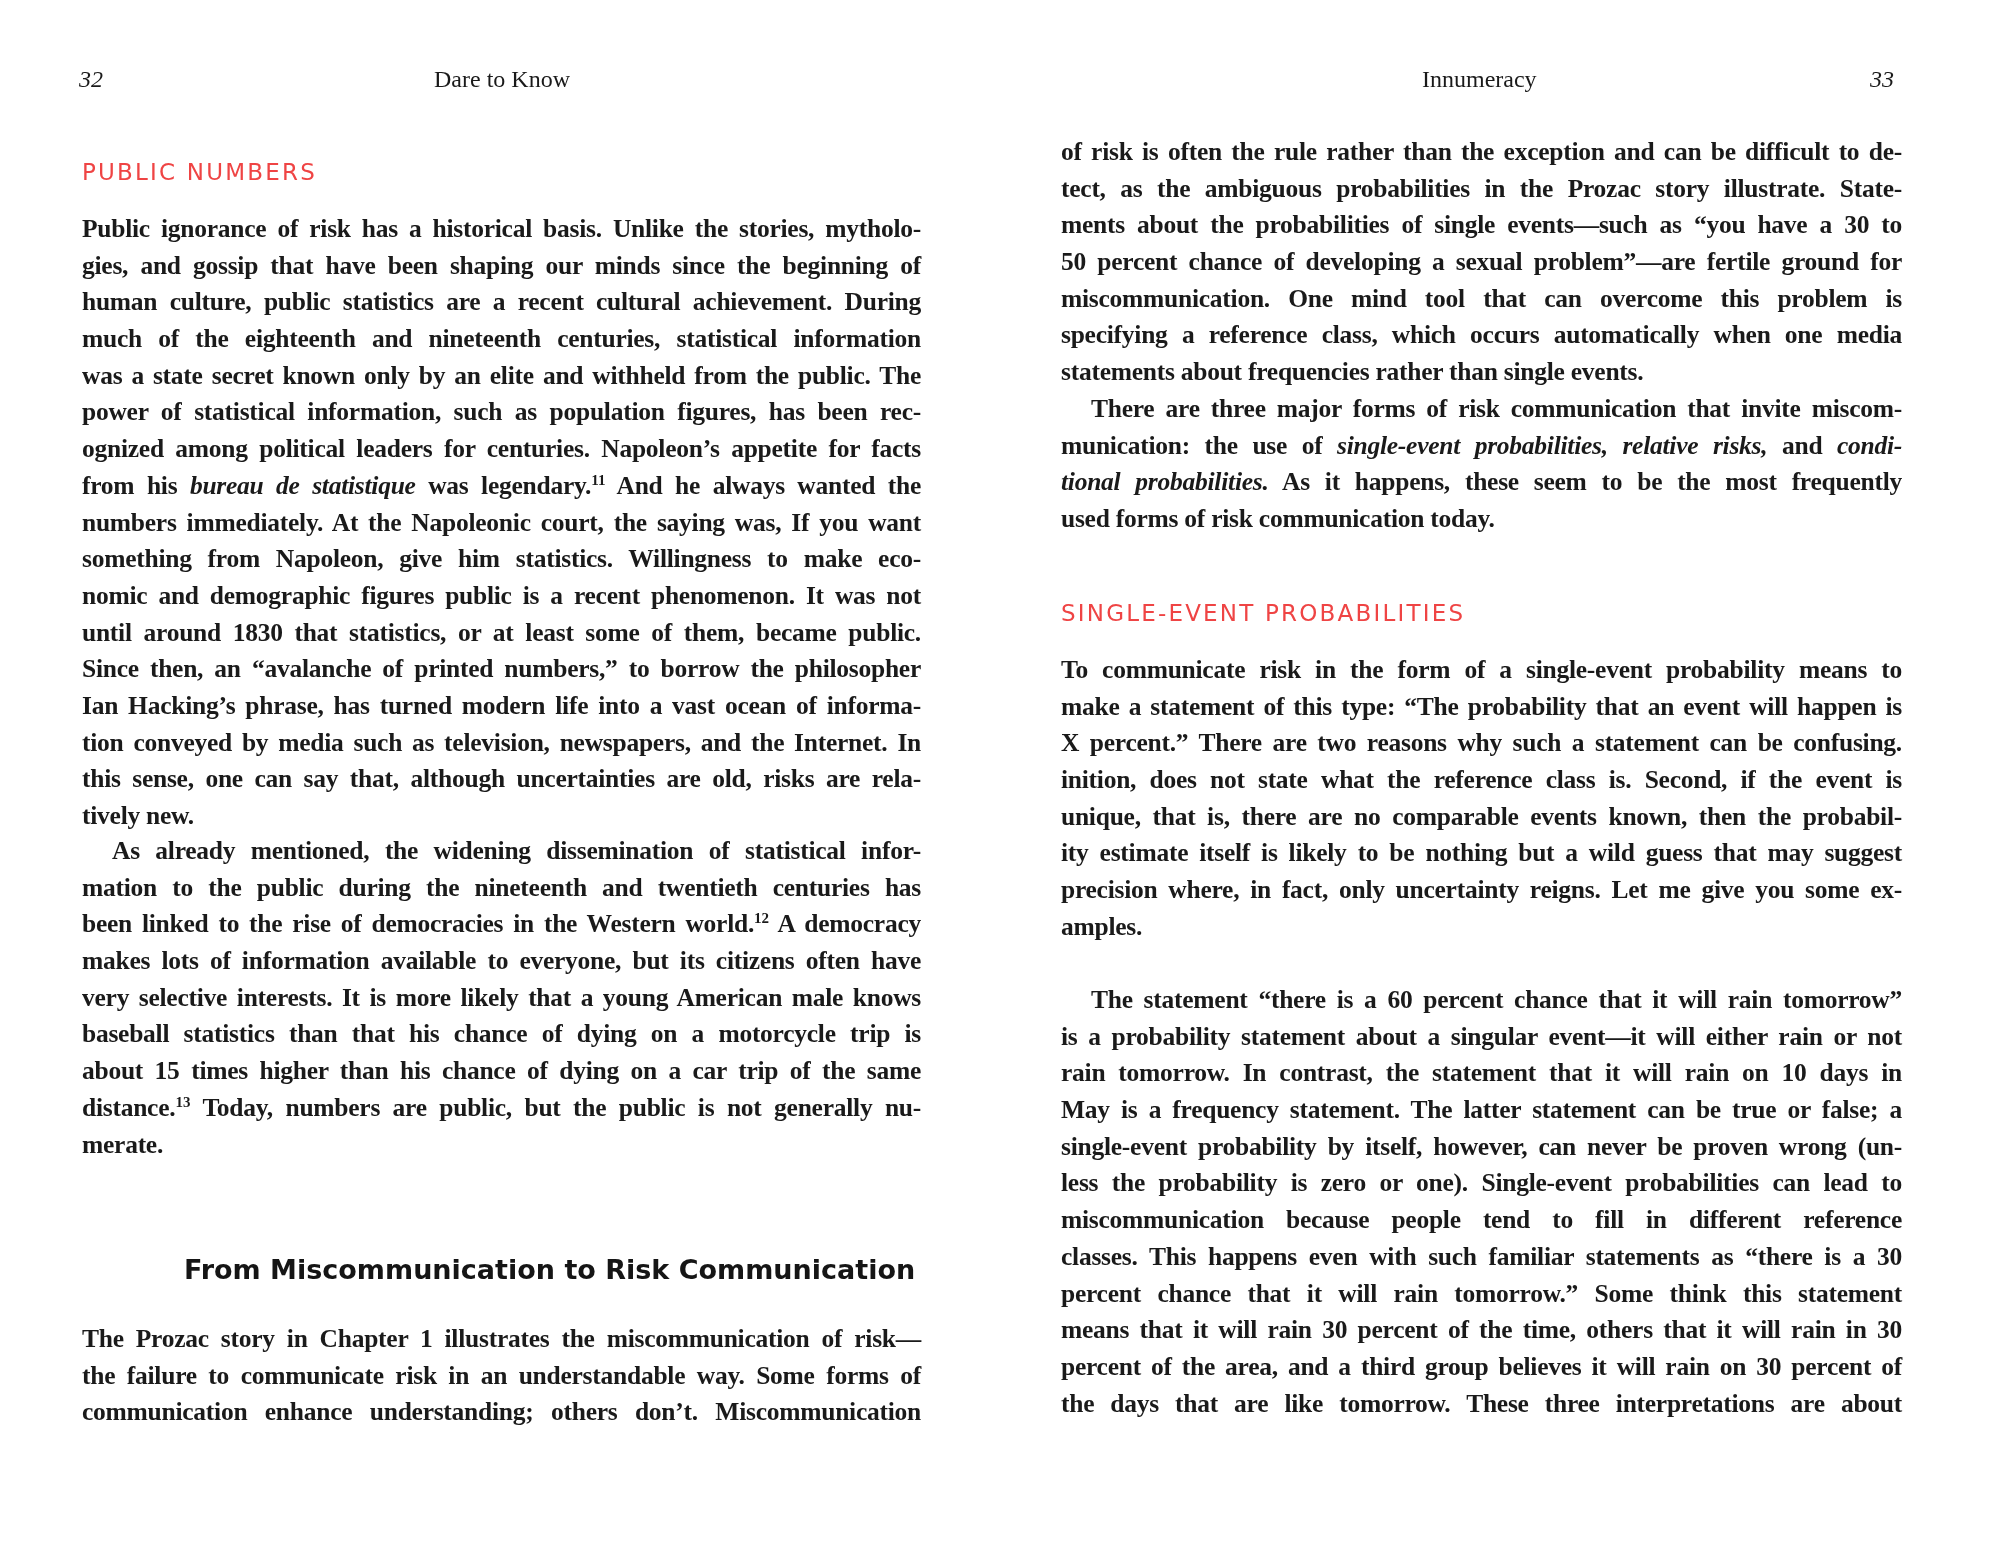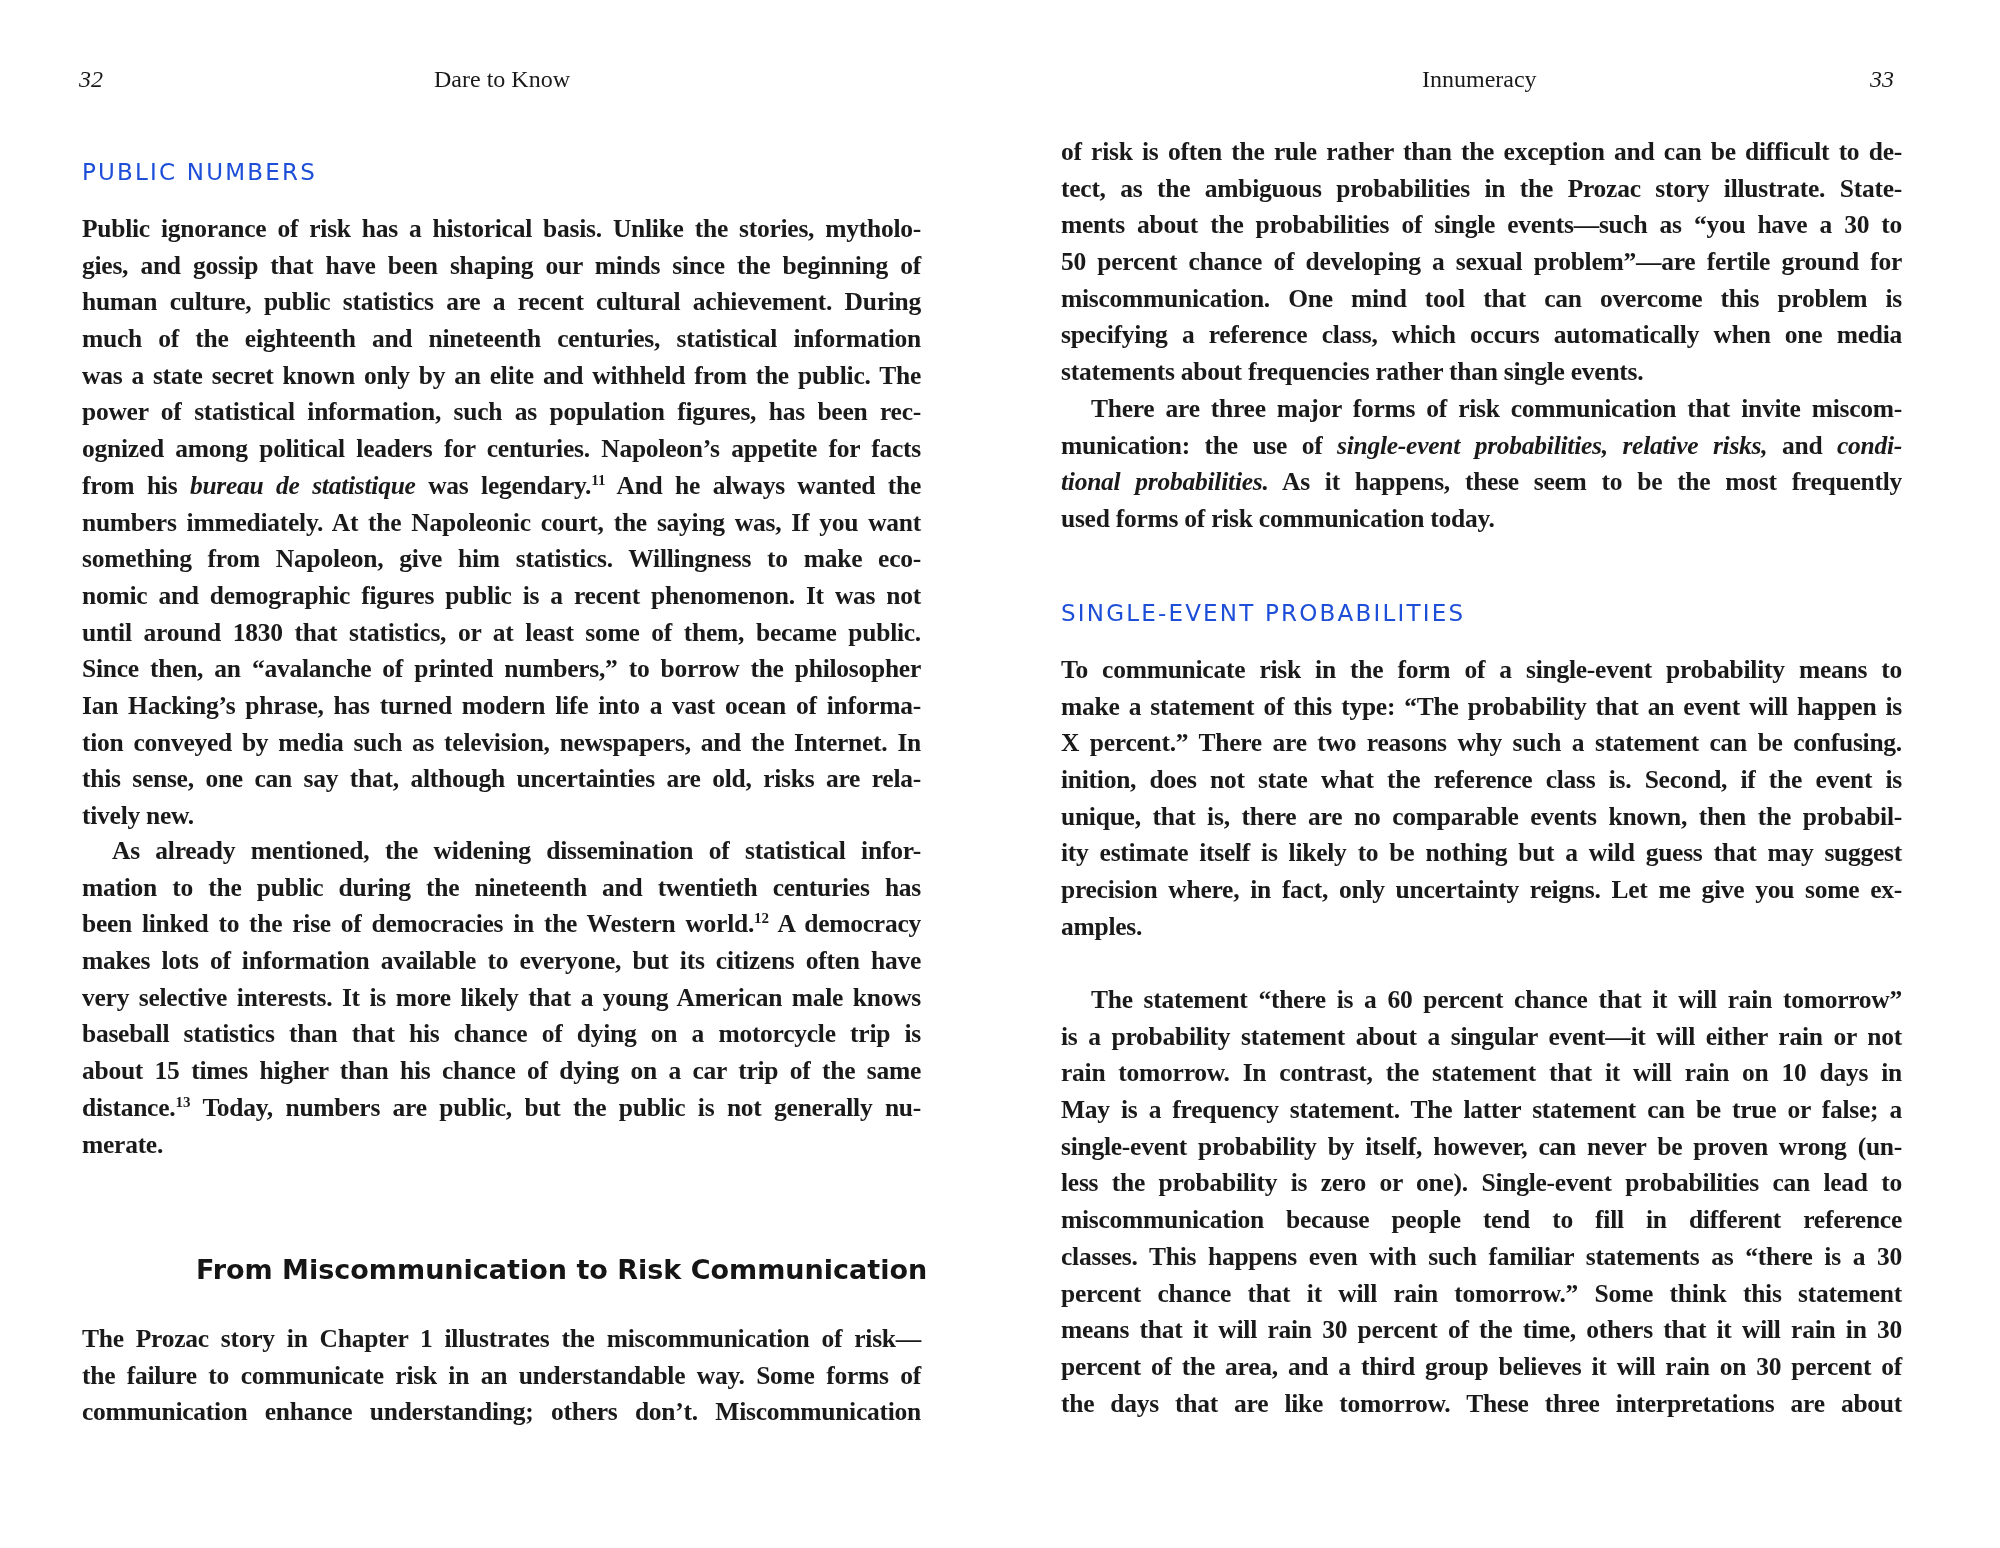--- a/index.html
+++ b/index.html
@@ -67,21 +67,21 @@
       letter-spacing: 0;
     }
 
     .section-head {
       position: absolute;
       font-family: "DejaVu Sans", "Liberation Sans", sans-serif;
       font-size: 23px;
       letter-spacing: 2.2px;
       line-height: 28px;
       white-space: nowrap;
-      color: #1d4ed8;
+      color: #ef4444;
     }
     .chapter-subhead {
       position: absolute;
       font-family: "DejaVu Sans", "Liberation Sans", sans-serif;
       font-weight: bold;
       font-size: 27px;
       line-height: 34px;
       white-space: nowrap;
       color: #151515;
     }
@@ -119,21 +119,21 @@
       <span class="line">mation to the public during the nineteenth and twentieth centuries has</span>
       <span class="line">been linked to the rise of democracies in the Western world.<sup>12</sup> A democracy</span>
       <span class="line">makes lots of information available to everyone, but its citizens often have</span>
       <span class="line">very selective interests. It is more likely that a young American male knows</span>
       <span class="line">baseball statistics than that his chance of dying on a motorcycle trip is</span>
       <span class="line">about 15 times higher than his chance of dying on a car trip of the same</span>
       <span class="line">distance.<sup>13</sup> Today, numbers are public, but the public is not generally nu-</span>
       <span class="line last">merate.</span>
     </div>
 
-  <div class="chapter-subhead" style="left:196px; top:1253px;">From Miscommunication to Risk Communication</div>
+  <div class="chapter-subhead" style="left:184px; top:1253px;">From Miscommunication to Risk Communication</div>
 
   <div class="col" style="top:1321px;">
       <span class="line">The Prozac story in Chapter 1 illustrates the miscommunication of risk—</span>
       <span class="line">the failure to communicate risk in an understandable way. Some forms of</span>
       <span class="line">communication enhance understanding; others don’t. Miscommunication</span>
     </div>
 </div>
 
 <div class="page page-right">
   <span class="running-head" style="left:422px;">Innumeracy</span>

